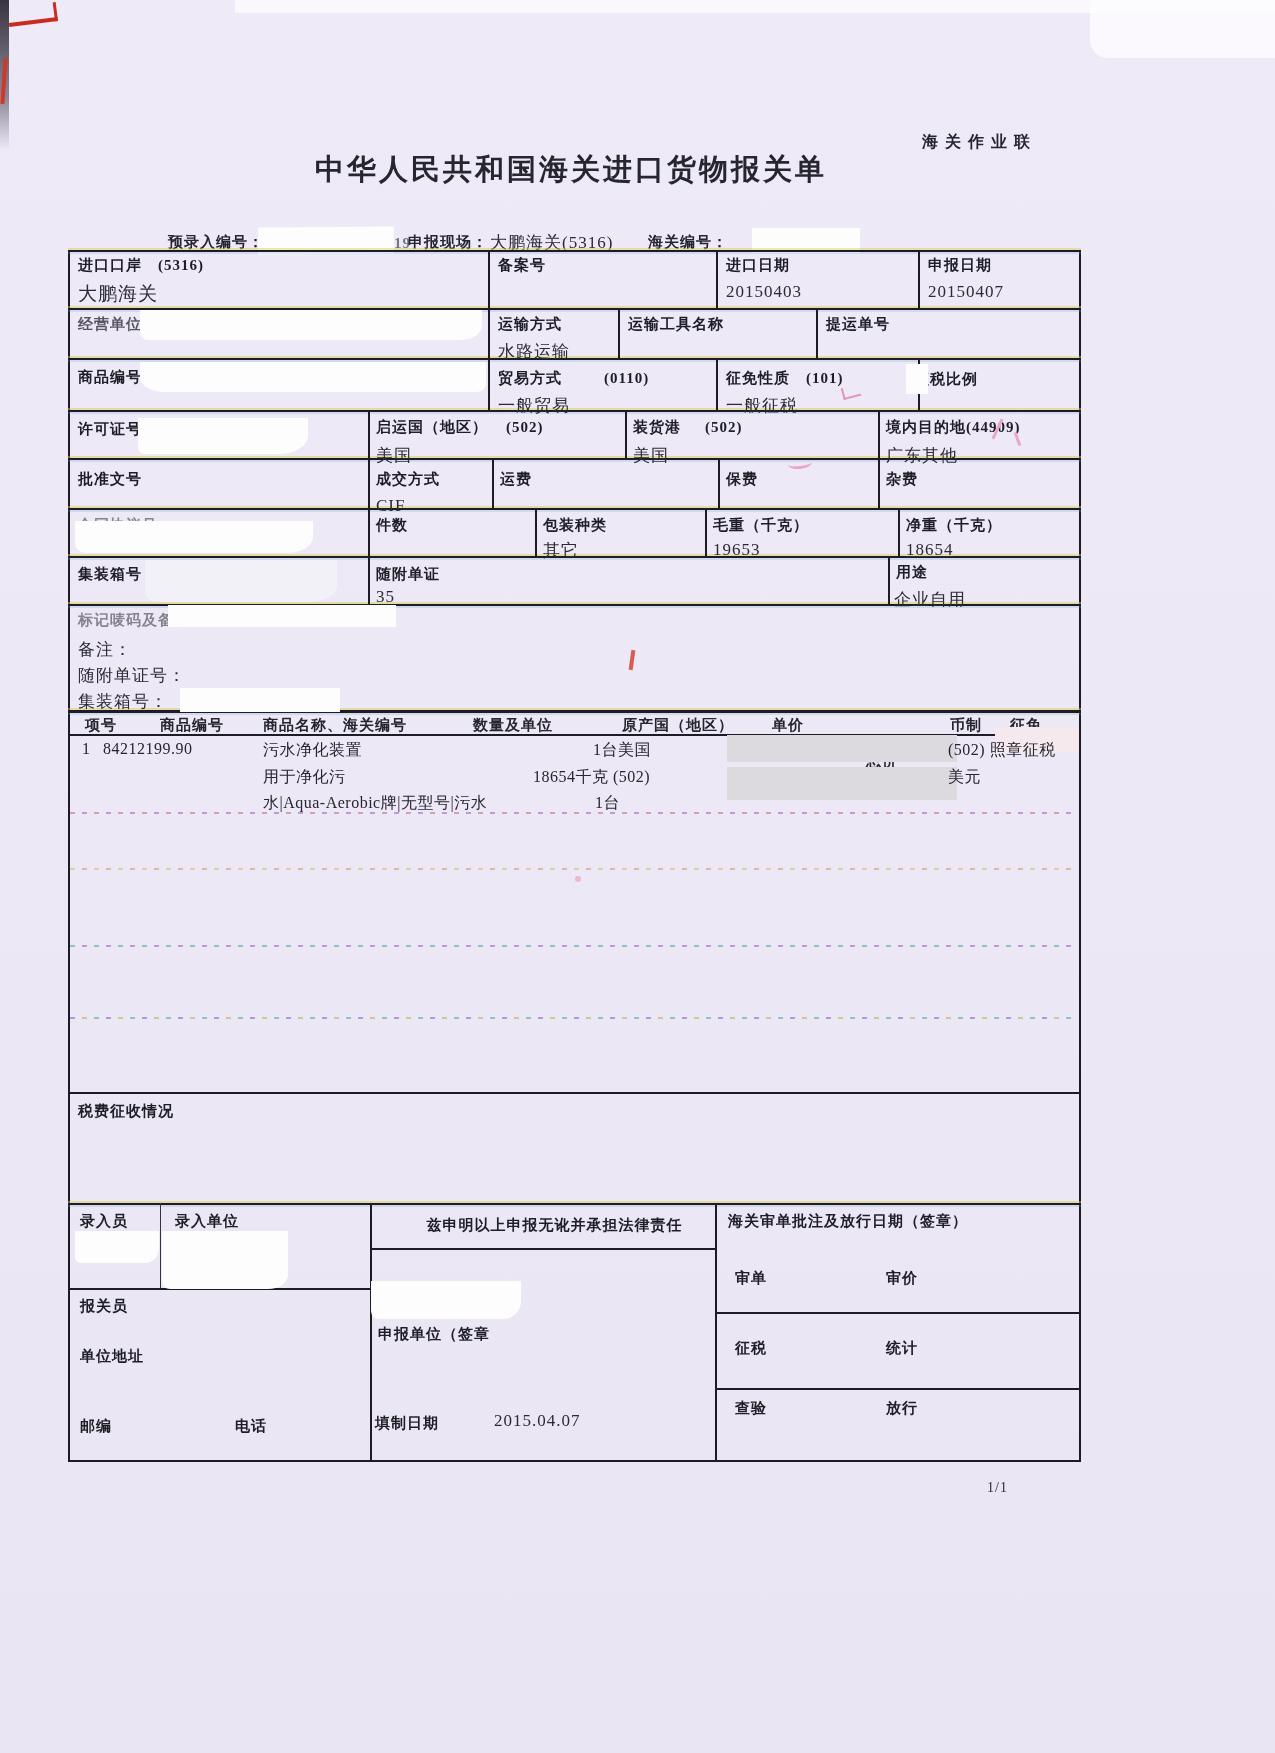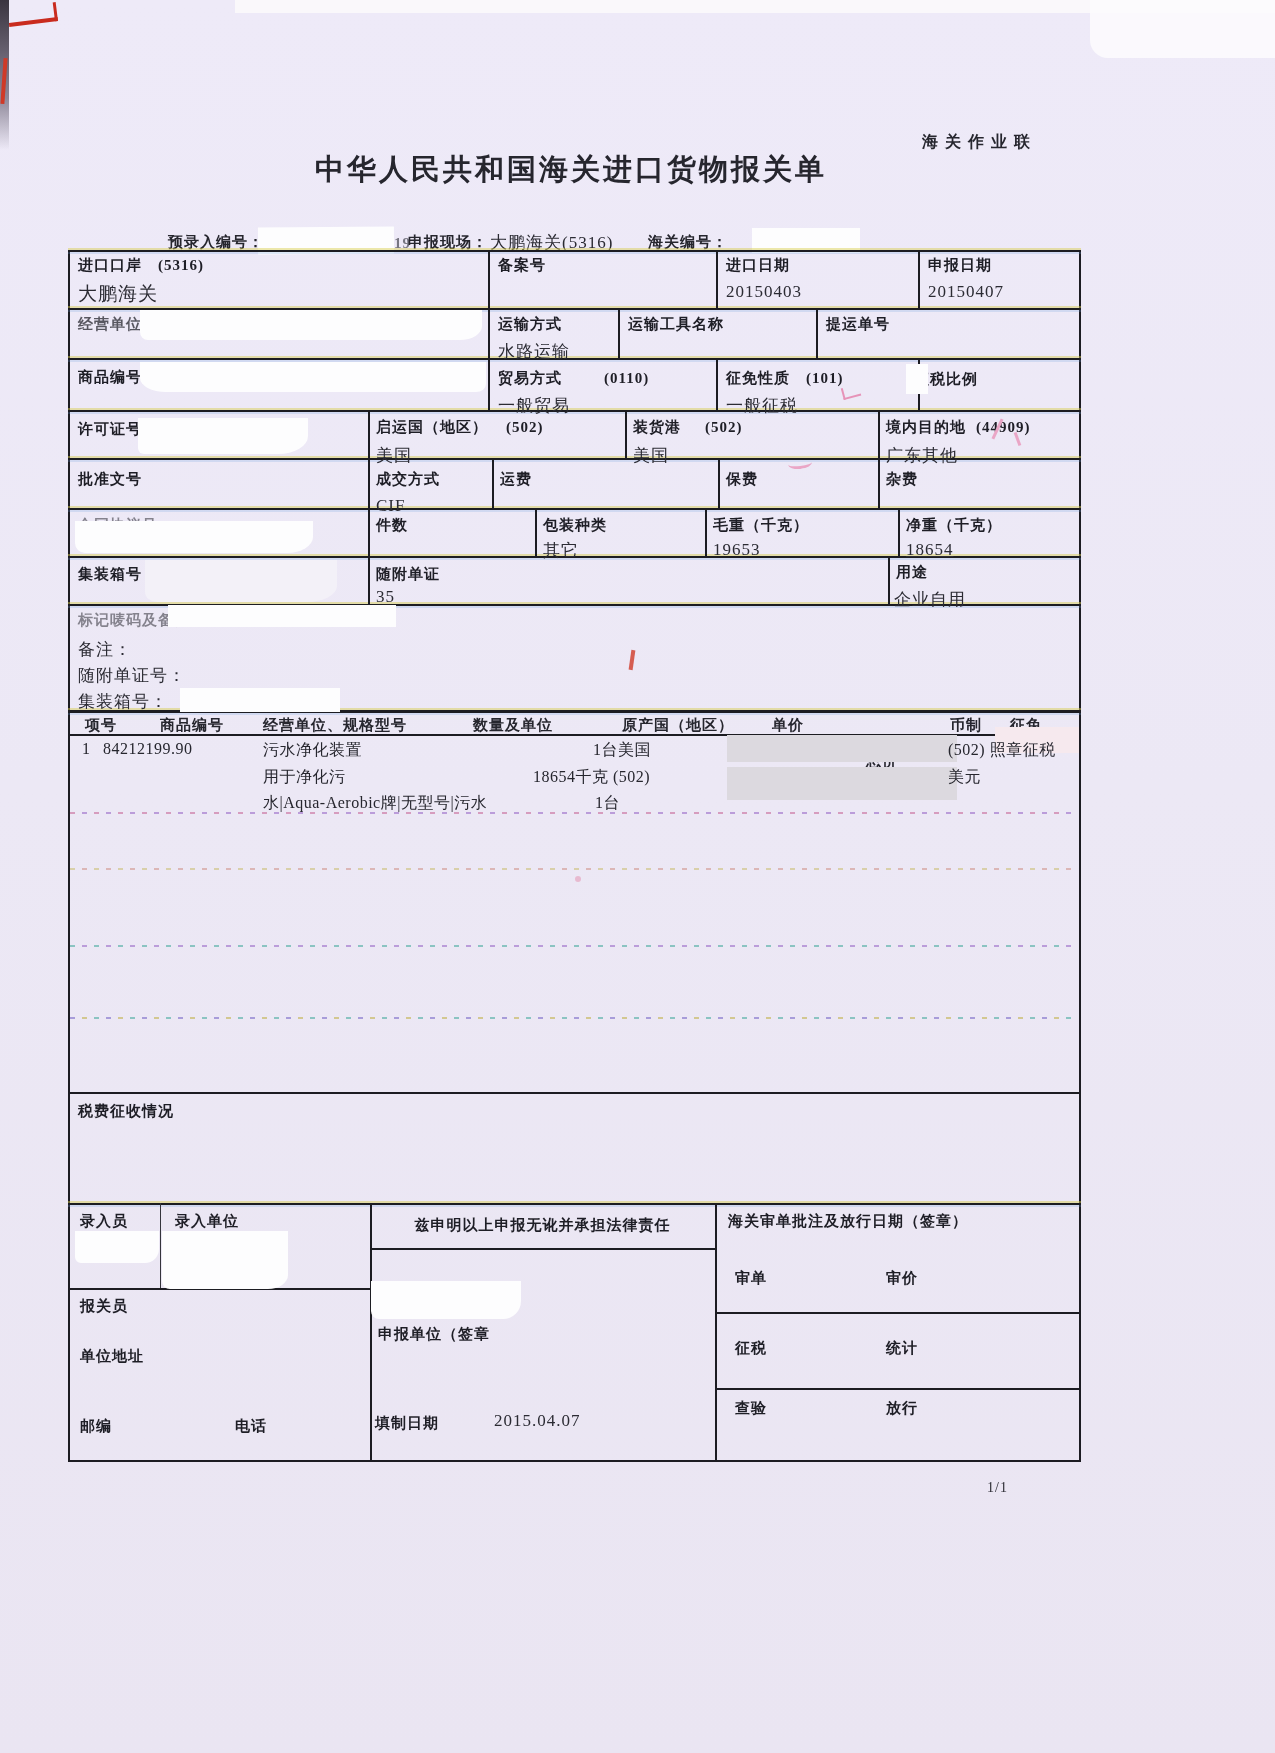--- a/index.html
+++ b/index.html
@@ -113,21 +113,21 @@
   <div class="t val" style="left:726px;top:394px;">一般征税</div>
   <div class="t lbl" style="left:914px;top:370px;">征税比例</div>
   <div class="rd" style="left:906px;top:364px;width:22px;height:30px;"></div>
 
   <div class="t lbl" style="left:78px;top:420px;">许可证号</div>
   <div class="rd" style="left:138px;top:418px;width:170px;height:36px;border-radius:0 0 30px 6px/0 0 18px 6px;"></div>
   <div class="t lbl" style="left:376px;top:418px;"><span>启运国（地区）</span><span class="code" style="margin-left:18px;">(502)</span></div>
   <div class="t val" style="left:376px;top:444px;">美国</div>
   <div class="t lbl" style="left:633px;top:418px;"><span>装货港</span><span class="code" style="margin-left:24px;">(502)</span></div>
   <div class="t val" style="left:633px;top:444px;">美国</div>
-  <div class="t lbl" style="left:886px;top:418px;"><span>境内目的地</span><span class="code" style="margin-left:10px;">(44909)</span></div>
+  <div class="t lbl" style="left:886px;top:418px;"><span>境内目的地</span><span class="code" style="">(44909)</span></div>
   <div class="t val" style="left:886px;top:444px;">广东其他</div>
 
   <div class="t lbl" style="left:78px;top:470px;">批准文号</div>
   <div class="t lbl" style="left:376px;top:470px;">成交方式</div>
   <div class="t val" style="left:376px;top:496px;">CIF</div>
   <div class="t lbl" style="left:500px;top:470px;">运费</div>
   <div class="t lbl" style="left:726px;top:470px;">保费</div>
   <div class="t lbl" style="left:886px;top:470px;">杂费</div>
 
   <div class="t lbl faded" style="left:78px;top:516px;">合同协议号</div>
@@ -149,21 +149,21 @@
 
   <div class="t lbl faded" style="left:78px;top:611px;">标记唛码及备注</div>
   <div class="rd" style="left:168px;top:605px;width:228px;height:22px;"></div>
   <div class="t val" style="left:78px;top:638px;">备注：</div>
   <div class="t val" style="left:78px;top:664px;">随附单证号：</div>
   <div class="t val" style="left:78px;top:690px;">集装箱号：</div>
   <div class="rd" style="left:180px;top:688px;width:160px;height:24px;"></div>
 
   <div class="t gh" style="left:85px;top:716px;">项号</div>
   <div class="t gh" style="left:160px;top:716px;">商品编号</div>
-  <div class="t gh" style="left:263px;top:716px;">经营单位、规格型号</div>
+  <div class="t gh" style="left:263px;top:716px;">商品名称、海关编号</div>
   <div class="t gh" style="left:473px;top:716px;">数量及单位</div>
   <div class="t gh" style="left:622px;top:716px;">原产国（地区）</div>
   <div class="t gh" style="left:772px;top:716px;">单价</div>
   <div class="t gh" style="left:866px;top:716px;margin-top:36px;">总价</div>
   <div class="t gh" style="left:950px;top:716px;">币制</div>
   <div class="t gh" style="left:1010px;top:716px;">征免</div>
 
   <div class="rdg" style="left:727px;top:735px;width:230px;height:27px;"></div>
   <div class="rdg" style="left:727px;top:767px;width:230px;height:33px;"></div>
   <div class="rdp" style="left:995px;top:727px;width:84px;height:26px;"></div>
@@ -190,21 +190,21 @@
   <div class="vl thin" style="left:160px;top:1203px;height:85px;width:1px;background:#34343c;"></div>
   <div class="hl" style="left:370px;top:1248px;width:345px;"></div>
   <div class="hl" style="left:68px;top:1288px;width:302px;"></div>
   <div class="hl" style="left:715px;top:1312px;width:364px;"></div>
   <div class="hl" style="left:715px;top:1388px;width:364px;"></div>
 
   <div class="t lbl" style="left:80px;top:1212px;">录入员</div>
   <div class="t lbl" style="left:175px;top:1212px;">录入单位</div>
   <div class="rd" style="left:75px;top:1231px;width:84px;height:32px;border-radius:0 0 14px 6px;"></div>
   <div class="rd" style="left:162px;top:1231px;width:126px;height:58px;border-radius:0 0 20px 8px/0 0 14px 8px;"></div>
-  <div class="t lbl" style="left:372px;top:1216px;width:341px;text-align:center;">兹申明以上申报无讹并承担法律责任</div>
+  <div class="t lbl" style="left:372px;top:1216px;width:341px;text-align:center;padding-left:12px;">兹申明以上申报无讹并承担法律责任</div>
   <div class="t lbl" style="left:728px;top:1212px;">海关审单批注及放行日期（签章）</div>
   <div class="t lbl" style="left:80px;top:1297px;">报关员</div>
   <div class="rd" style="left:371px;top:1281px;width:150px;height:38px;border-radius:0 0 18px 8px;"></div>
   <div class="t lbl" style="left:735px;top:1269px;">审单</div>
   <div class="t lbl" style="left:886px;top:1269px;">审价</div>
   <div class="t lbl" style="left:378px;top:1325px;">申报单位（签章</div>
   <div class="t lbl" style="left:80px;top:1347px;">单位地址</div>
   <div class="t lbl" style="left:735px;top:1339px;">征税</div>
   <div class="t lbl" style="left:886px;top:1339px;">统计</div>
   <div class="t lbl" style="left:735px;top:1399px;">查验</div>

